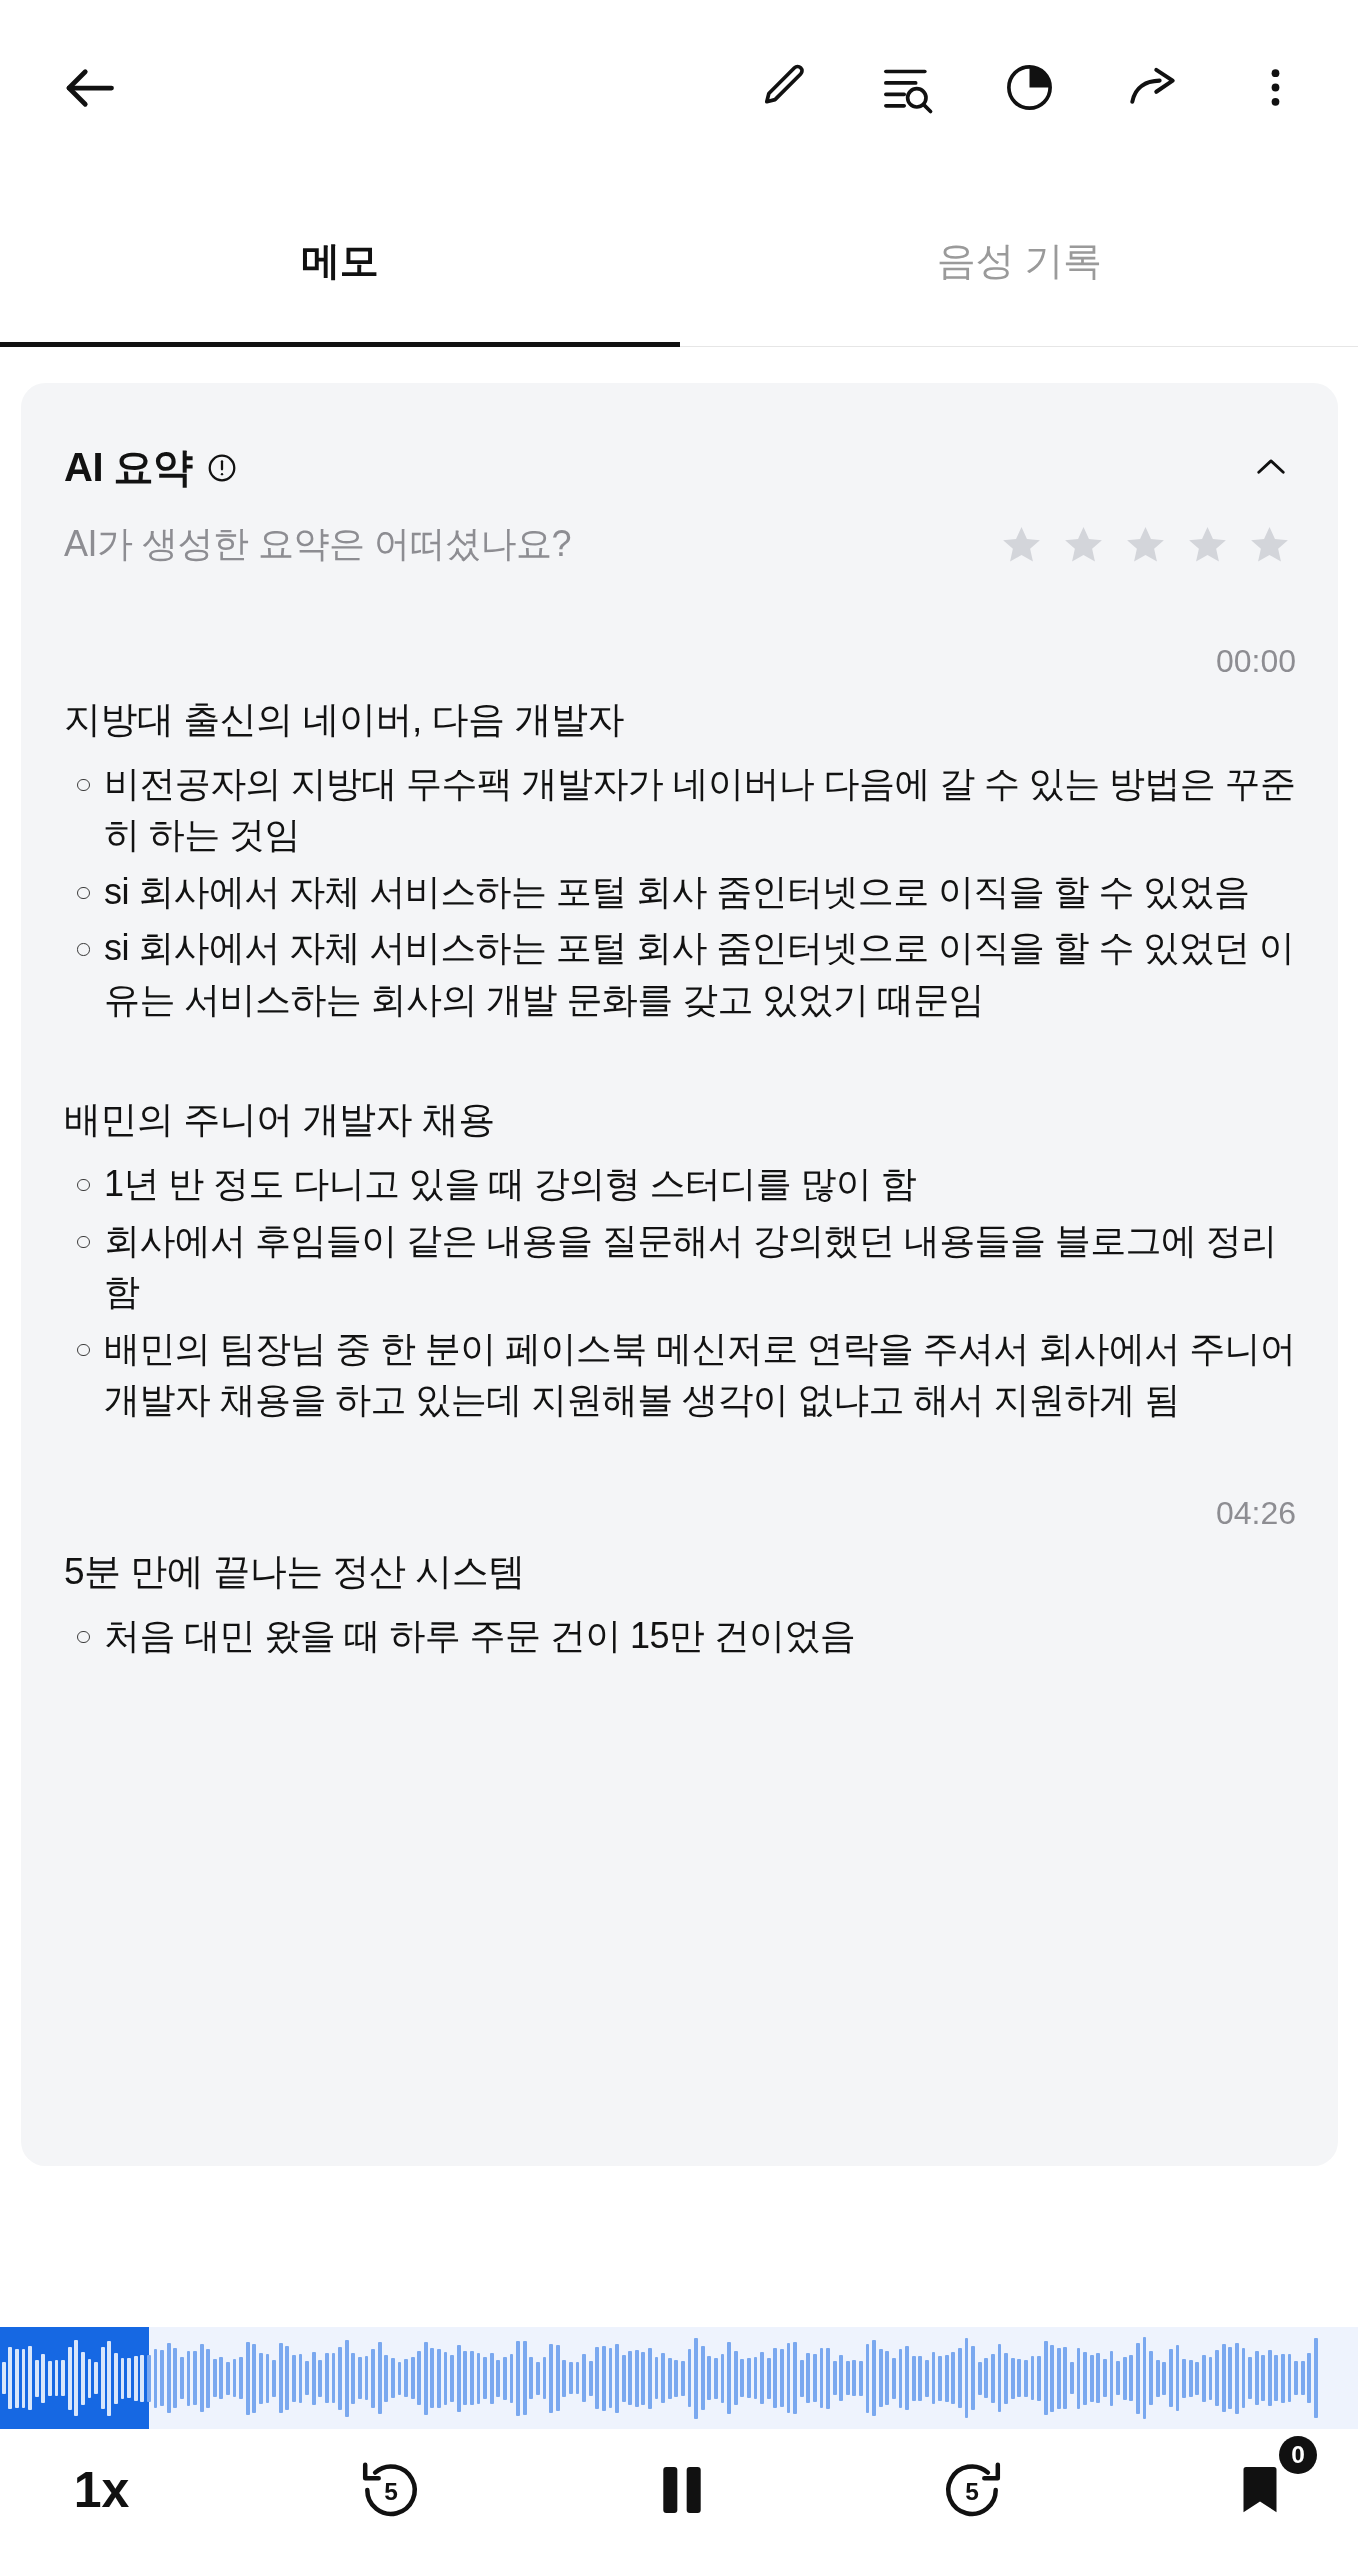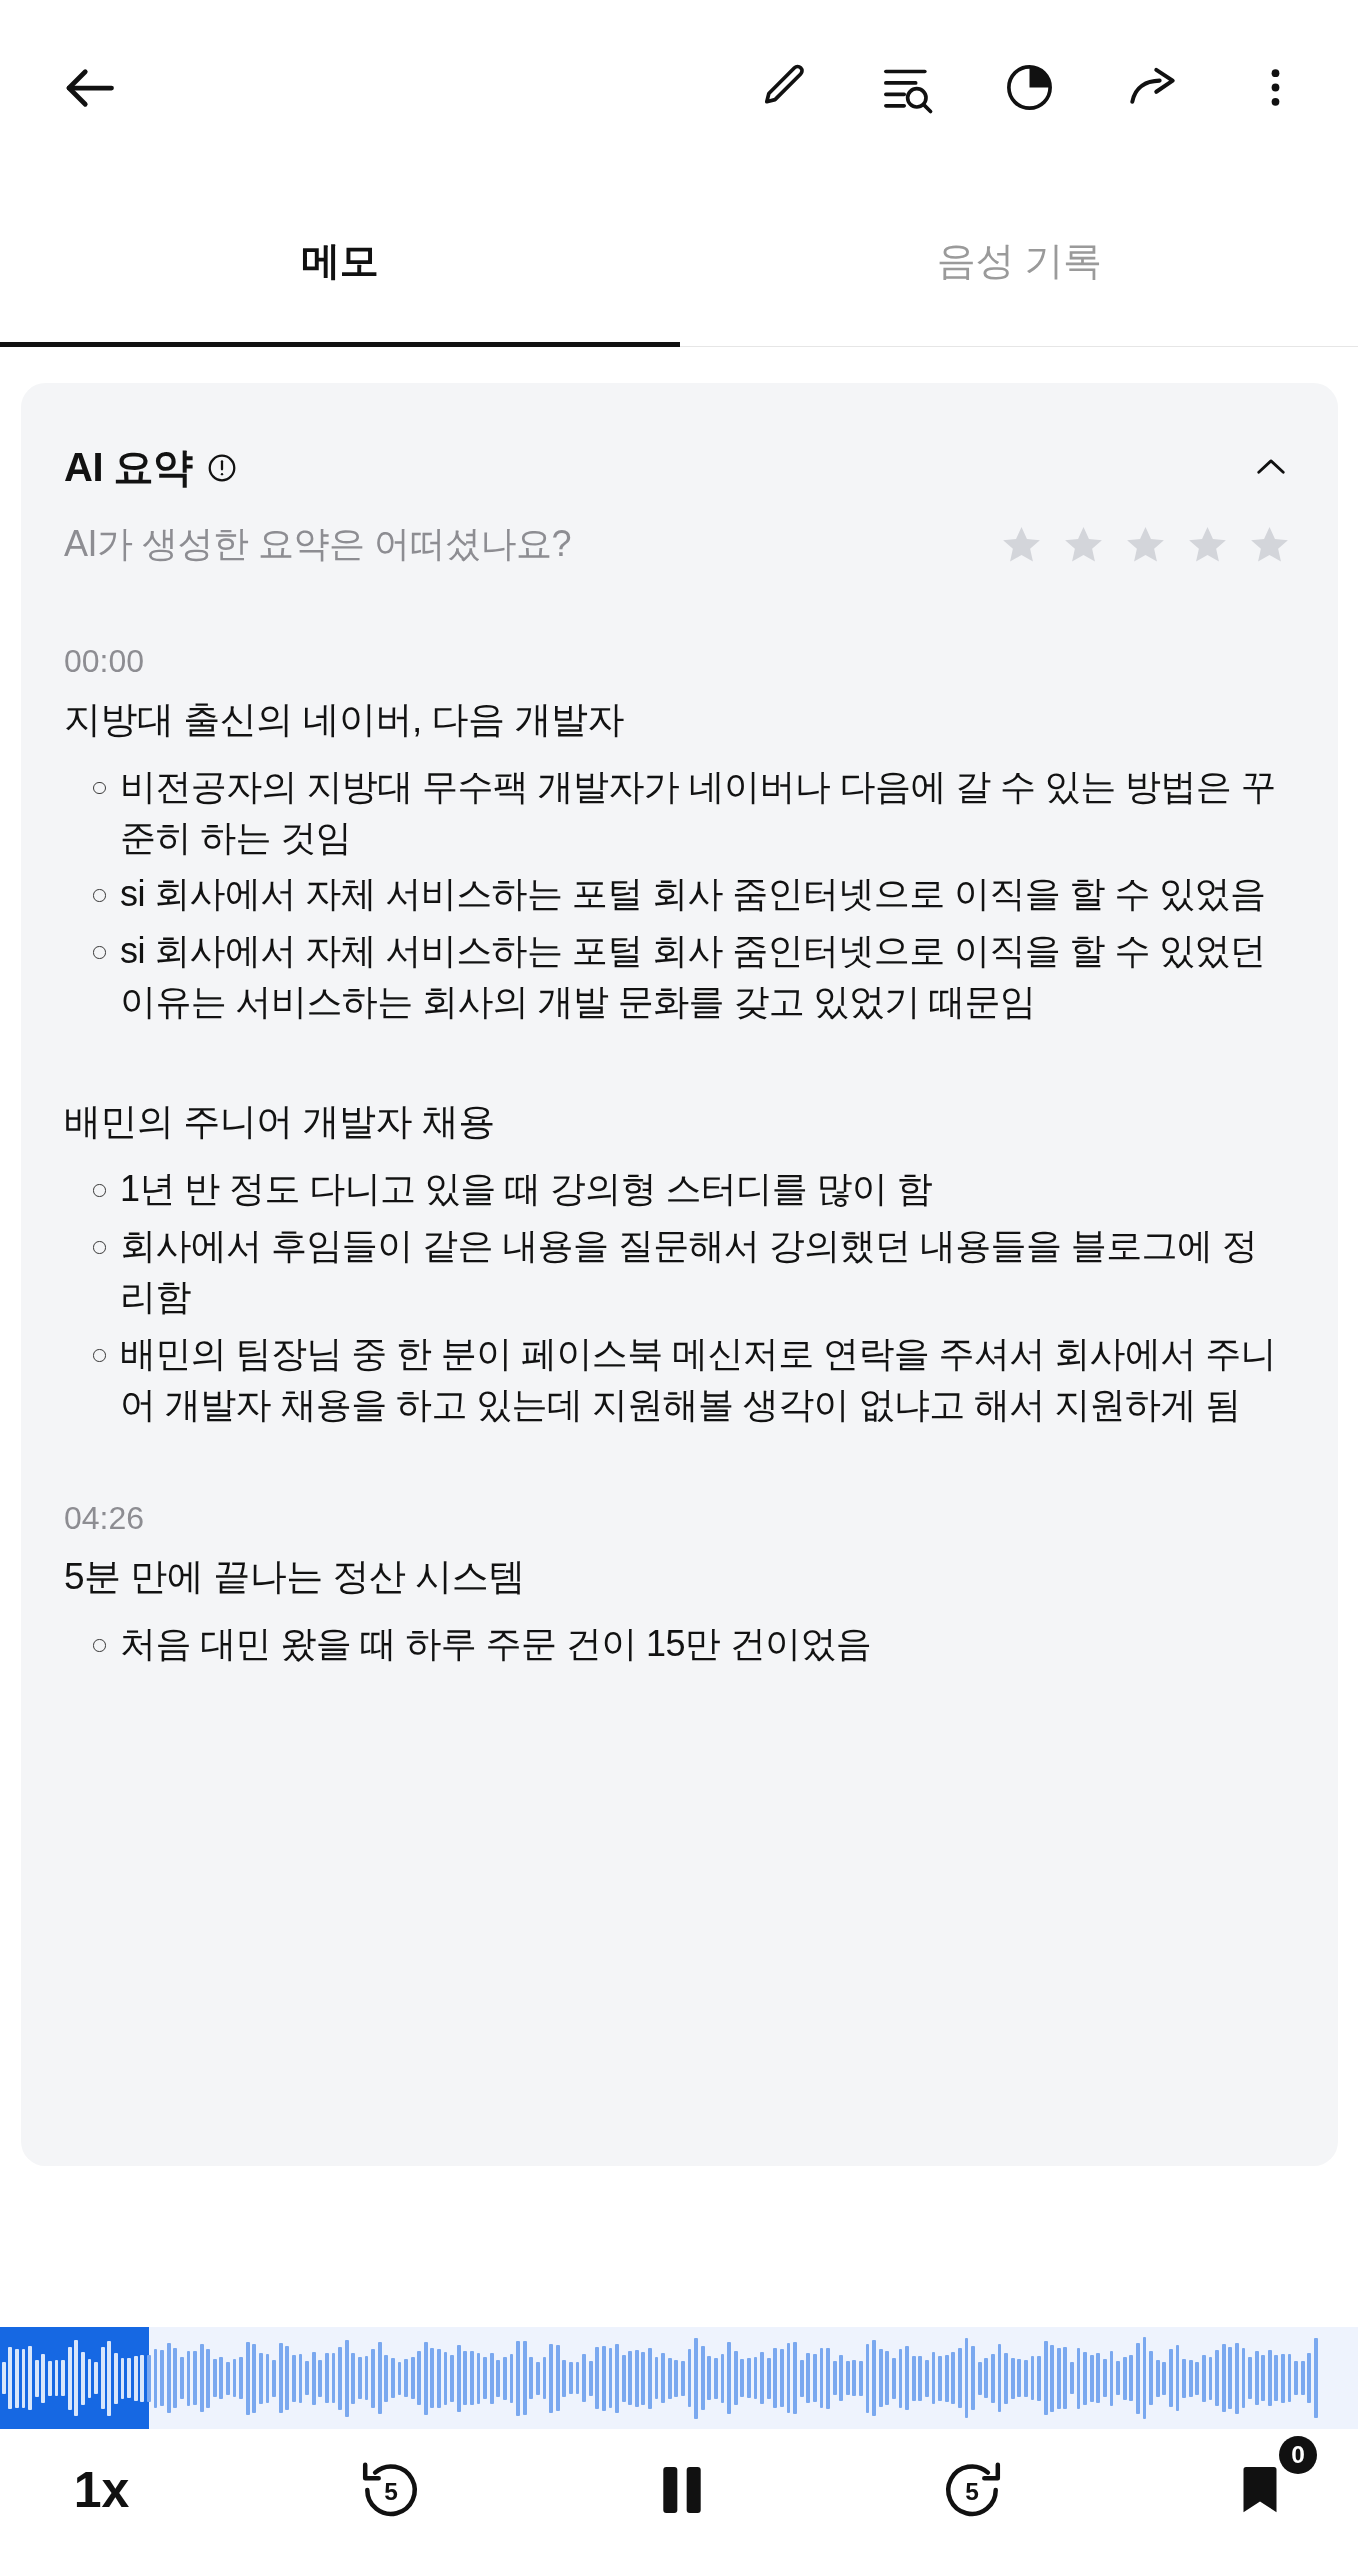--- a/index.html
+++ b/index.html
@@ -125,30 +125,31 @@
   .stars { display: flex; gap: 17px; padding-right: 3.8px; }
   .star { cursor: pointer; }
 
   .segment { margin-top: 70px; }
   .segment.first { margin-top: 74px; }
   .timestamp {
     font-size: 32px;
     color: #8d8d92;
     letter-spacing: 0px;
     margin-bottom: 15px;
+    text-align: right;
   }
   .seg-title {
     font-size: 37px;
     color: #121212;
     letter-spacing: -0.5px;
     margin-bottom: 13.2px;
   }
   ul.bullets {
     list-style: none;
-    margin: 16px;
+    margin: 0;
     padding: 0;
   }
   ul.bullets li {
     position: relative;
     font-size: 36px;
     line-height: 1.42;
     color: #121212;
     letter-spacing: -0.6px;
     padding-left: 40px;
     margin-bottom: 5.7px;

